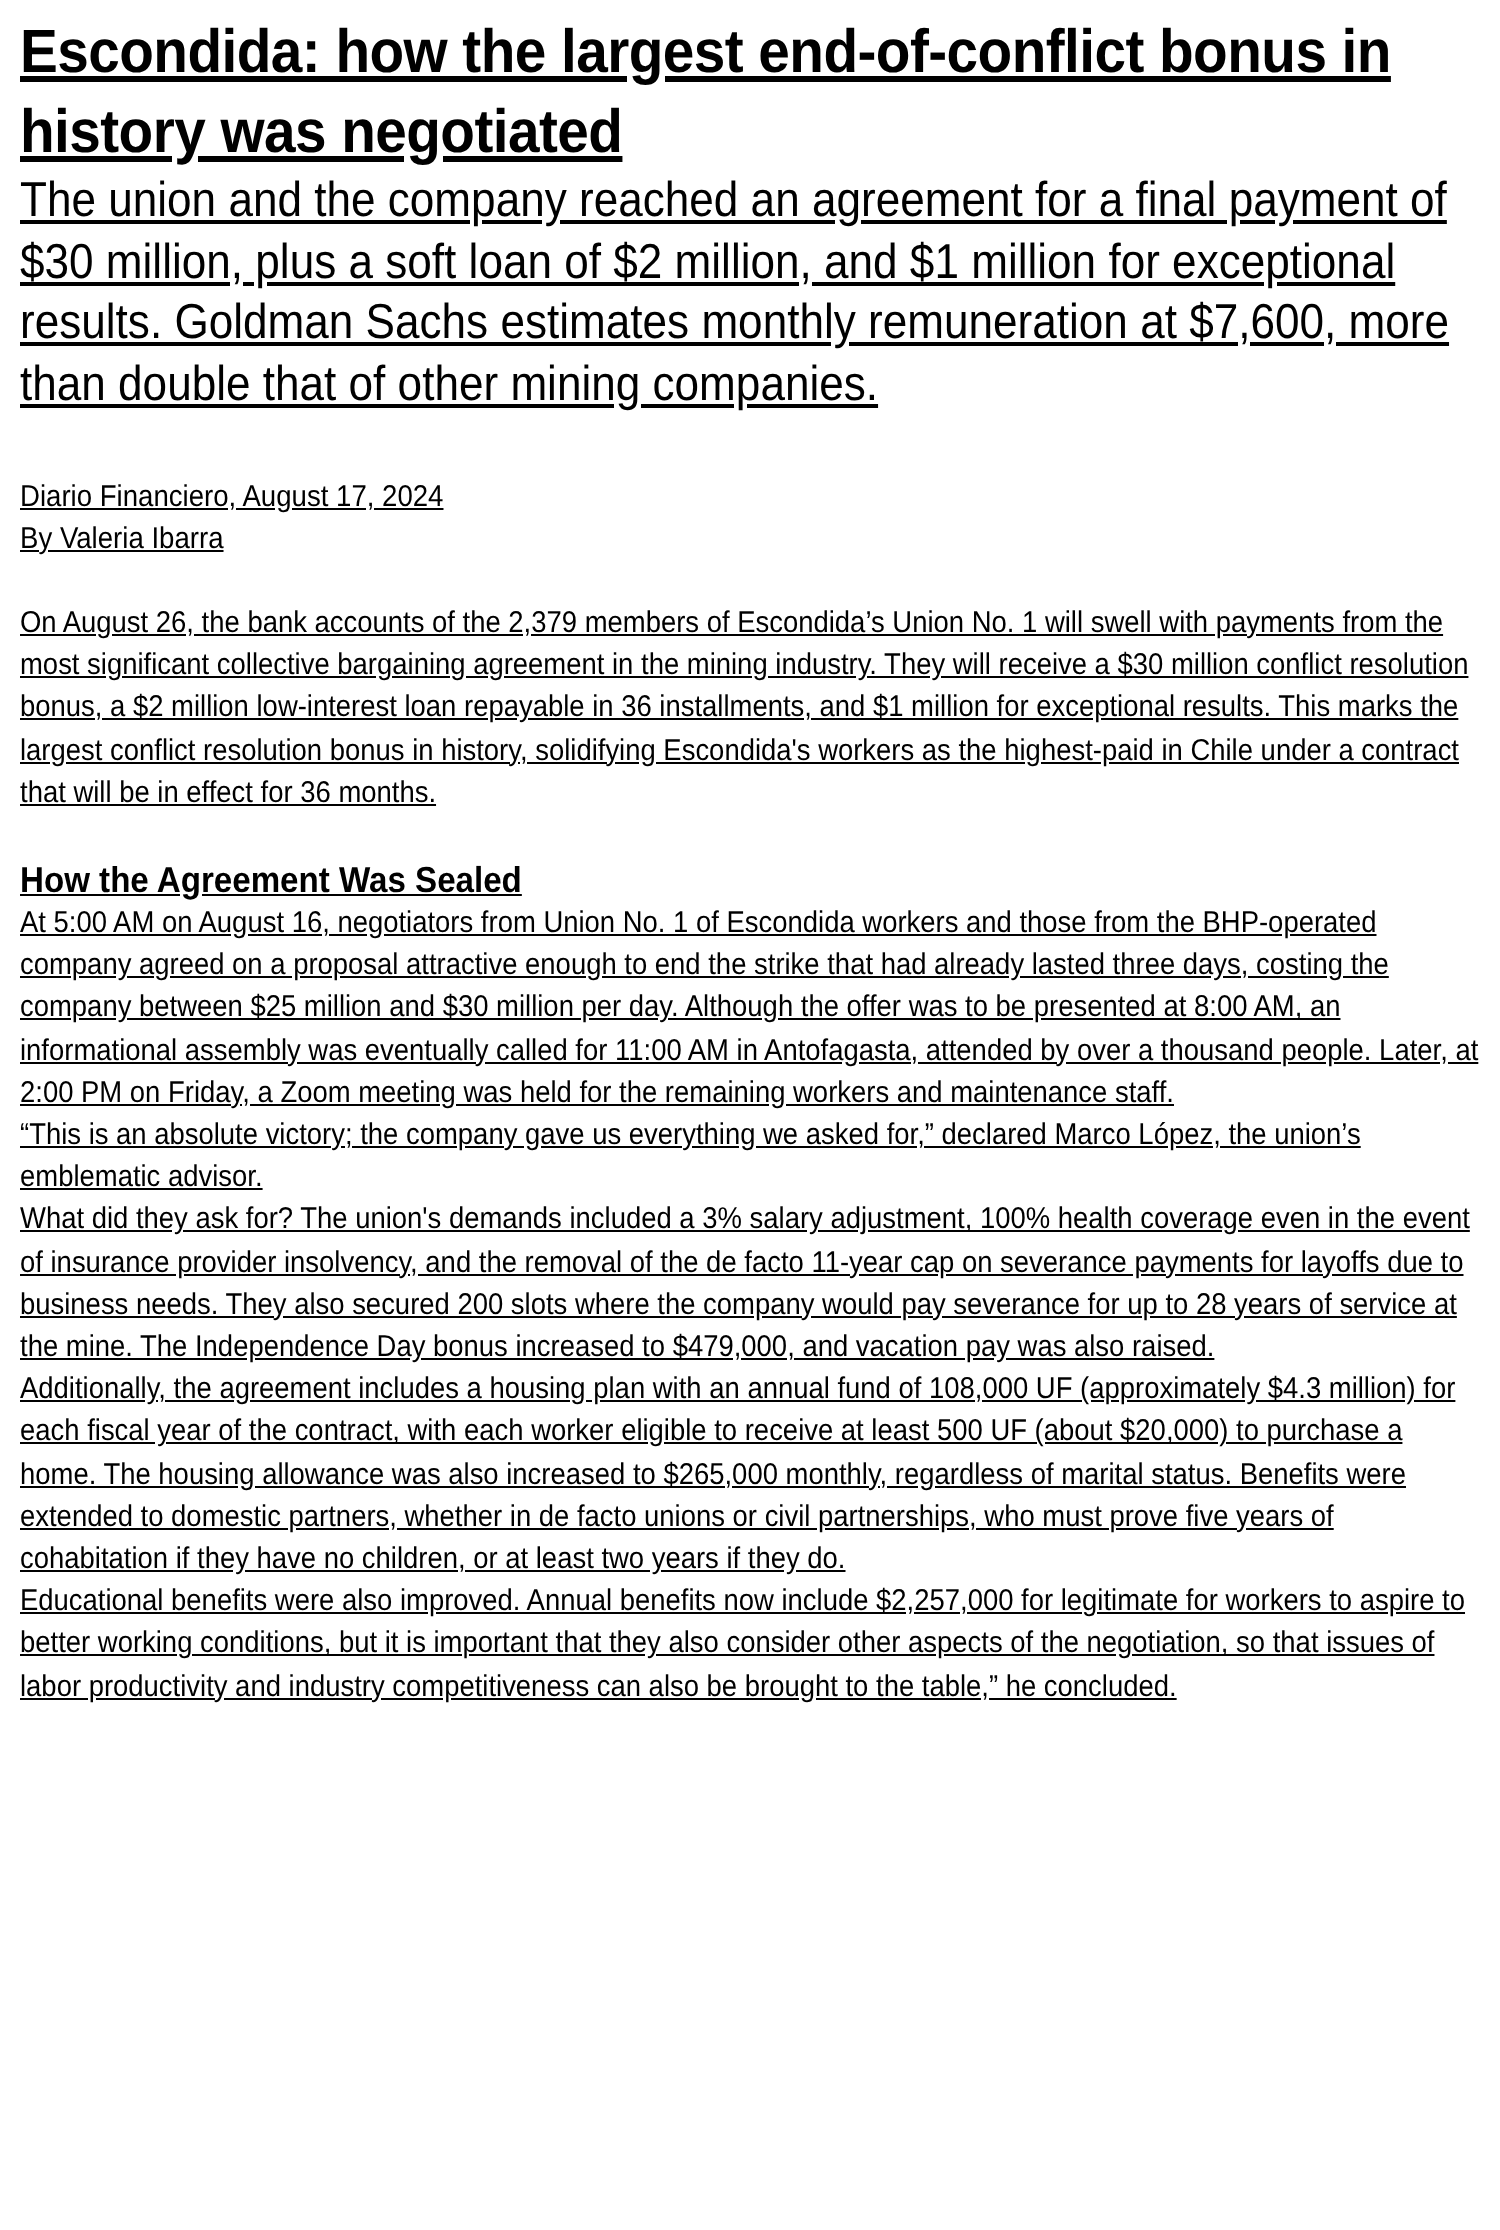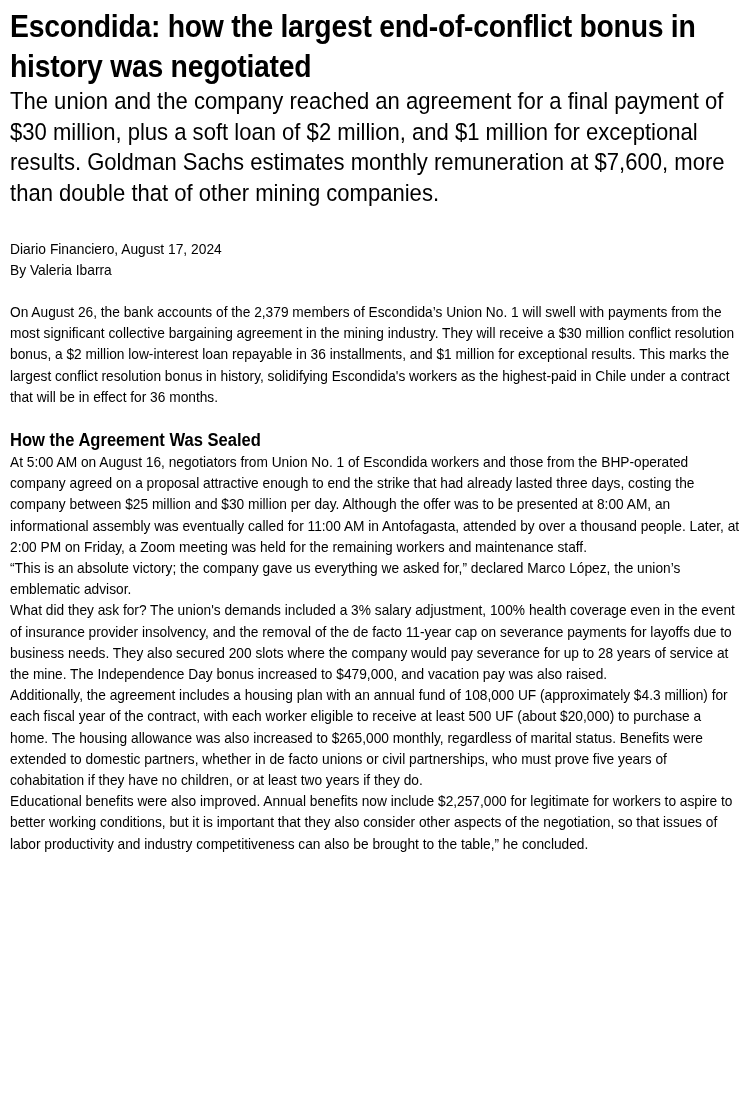--- a/index.html
+++ b/index.html
@@ -3,21 +3,21 @@
   <meta charset="utf-8">
   <style>
     html, body { margin: 0; padding: 0; background: #ffffff; }
     body {
       width: 750px;
       height: 1115px;
       overflow: hidden;
       color: #000000;
       font-family: "Liberation Sans", sans-serif;
     }
-    .page { padding: 6px 10px 0 10px; }
+    .page { padding: 6px 10px 0 10px; text-decoration: underline; }
     .headline {
       font-family: "Liberation Sans", sans-serif;
       font-weight: bold;
       font-size: 30.5px;
       line-height: 40px;
       letter-spacing: -0.3px;
       margin: 0;
       transform: scaleX(0.93);
       transform-origin: left top;
       width: 108%;

